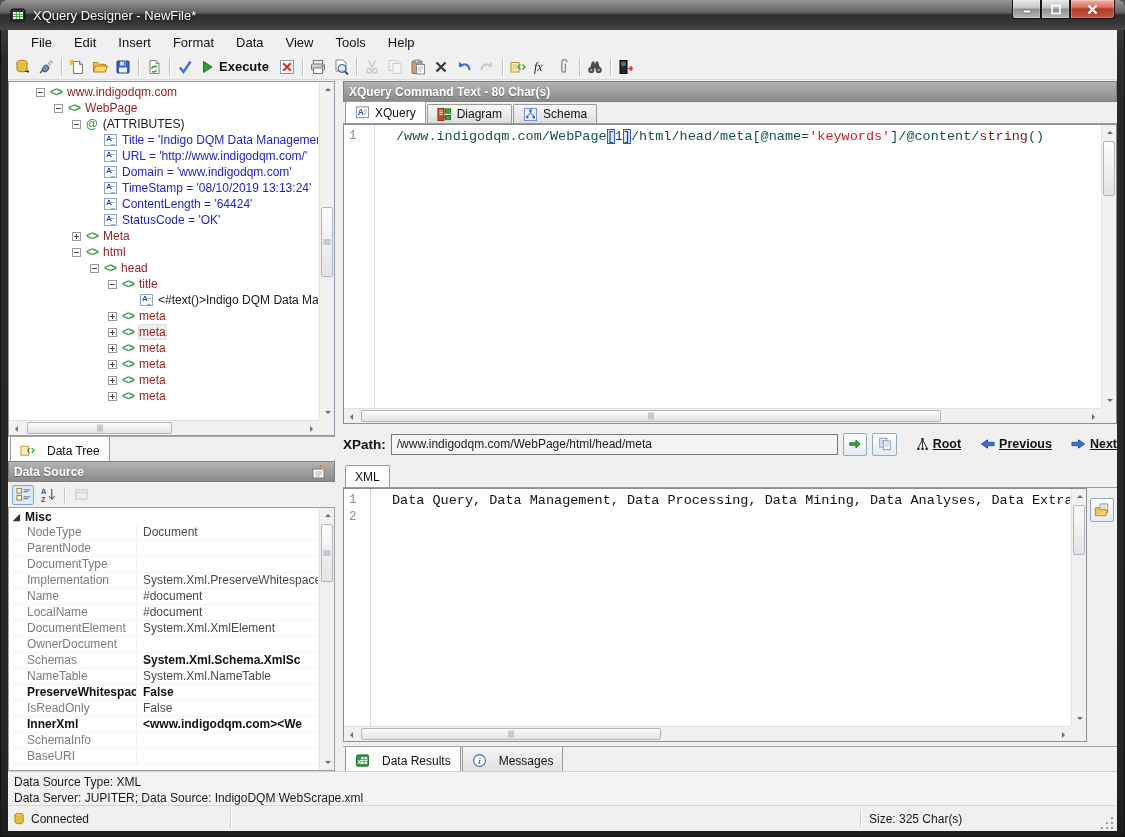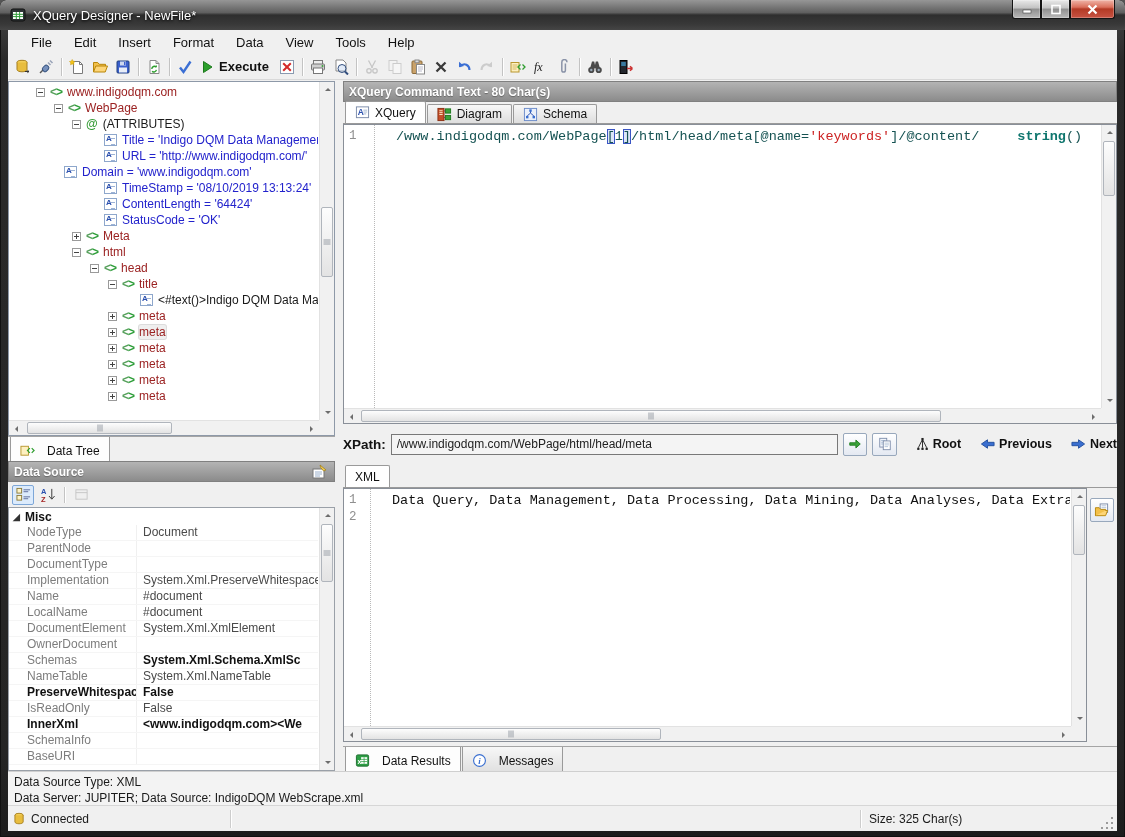--- a/index.html
+++ b/index.html
@@ -116,32 +116,32 @@
   .pbold { font-weight:bold; color:#111 !important; }
 
   
   .code-box { background:#fff; border:1px solid #898f98; position:relative; overflow:hidden;
     font-family:"Liberation Mono","DejaVu Sans Mono",monospace; font-size:13.5px; }
   .gutter { position:absolute; left:0; top:0; bottom:15px; width:31px; border-right:1px dotted #b9b9b9;
     color:#8f8f8f; padding:3px 0 0 5px; font-size:12.5px; line-height:17px; }
   .codelines { position:absolute; left:52px; top:3px; right:16px; line-height:17px; white-space:pre; overflow:hidden; }
   .seg-path { color:#155252; }
   .seg-string { color:#cc2222; }
-  .seg-keyword { color:#0f766e; font-weight:bold;margin-left:38px; }
+  .seg-keyword { color:#7f1d1d; font-weight:normal; }
   .seg-bracket { color:#155252; background:#dde6f8; box-shadow:0 0 0 1px #3a55c4 inset; }
   .res-line1 { color:#111; }
 
   
   .xpath-bar { height:32px; flex:none; display:flex; align-items:center; gap:5px; margin-top:4px; }
   .xpath-label { font-weight:bold; font-size:13.5px; color:#111; }
   .xpath-input { width:462px; height:21px; border:1px solid #787878; background:#f4f4f4; font-size:12px;
     padding:0 5px; color:#222; font-family:"Liberation Sans",sans-serif; }
   .xp-btn { width:25px; height:23px; border:1px solid #98a8bc; border-radius:2px;
     background:linear-gradient(#ffffff,#e4e9f2); display:flex; align-items:center; justify-content:center; }
-  .xp-link { display:flex; align-items:center; gap:4px; font-weight:bold; font-size:12.5px; color:#111; margin-left:14px; }
+  .xp-link { display:flex; align-items:center; gap:4px; font-weight:bold; font-size:12.5px; color:#111; margin-left:14px;text-decoration:underline; }
 
   
   .res-row { flex:1; display:flex; min-height:0; }
   .res-editor { flex:1; position:relative; }
   .res-side { width:30px; flex:none; display:flex; justify-content:center; padding-top:10px; }
   .fold-btn { width:24px; height:24px; border:1px solid #98a8bc; border-radius:2px;
     background:linear-gradient(#ffffff,#e4e9f2); display:flex; align-items:center; justify-content:center; }
 
   
   .info-bar { height:34px; flex:none; border-top:1px solid #cfcfcf; background:#f3f3f3;
@@ -430,21 +430,21 @@
               <div class="tree-row" style="padding-left: 80px;">
                 <span class="tree-exp-sp"></span>
                 <span class="tree-icon attr-glyph"></span>
                 <span class="tree-label lbl-attribute">Title = 'Indigo DQM Data Management</span>
               </div>
               <div class="tree-row" style="padding-left: 80px;">
                 <span class="tree-exp-sp"></span>
                 <span class="tree-icon attr-glyph"></span>
                 <span class="tree-label lbl-attribute">URL = 'http://www.indigodqm.com/'</span>
               </div>
-              <div class="tree-row" style="padding-left: 40px;">
+              <div class="tree-row" style="padding-left: 80px;">
                 <span class="tree-exp-sp"></span>
                 <span class="tree-icon attr-glyph"></span>
                 <span class="tree-label lbl-attribute">Domain = 'www.indigodqm.com'</span>
               </div>
               <div class="tree-row" style="padding-left: 80px;">
                 <span class="tree-exp-sp"></span>
                 <span class="tree-icon attr-glyph"></span>
                 <span class="tree-label lbl-attribute">TimeStamp = '08/10/2019 13:13:24'</span>
               </div>
               <div class="tree-row" style="padding-left: 80px;">

